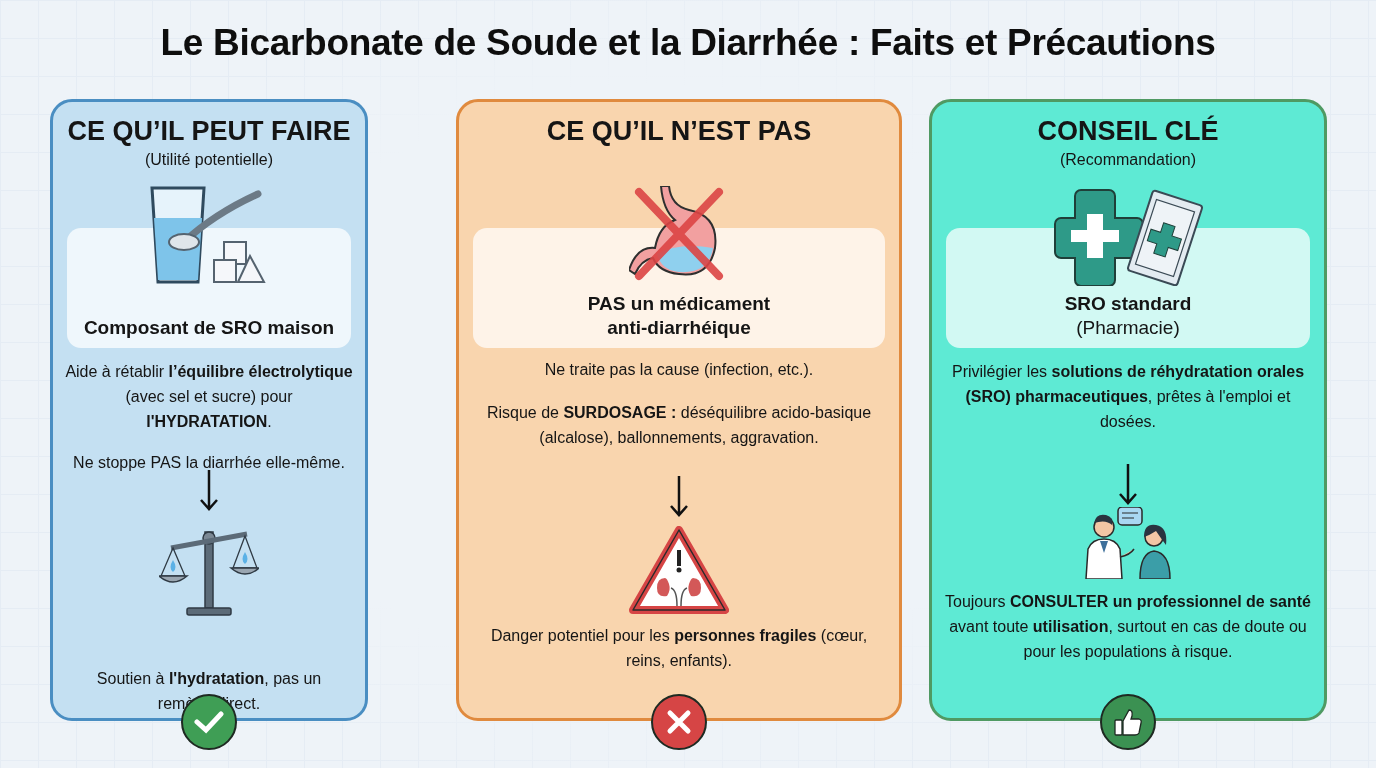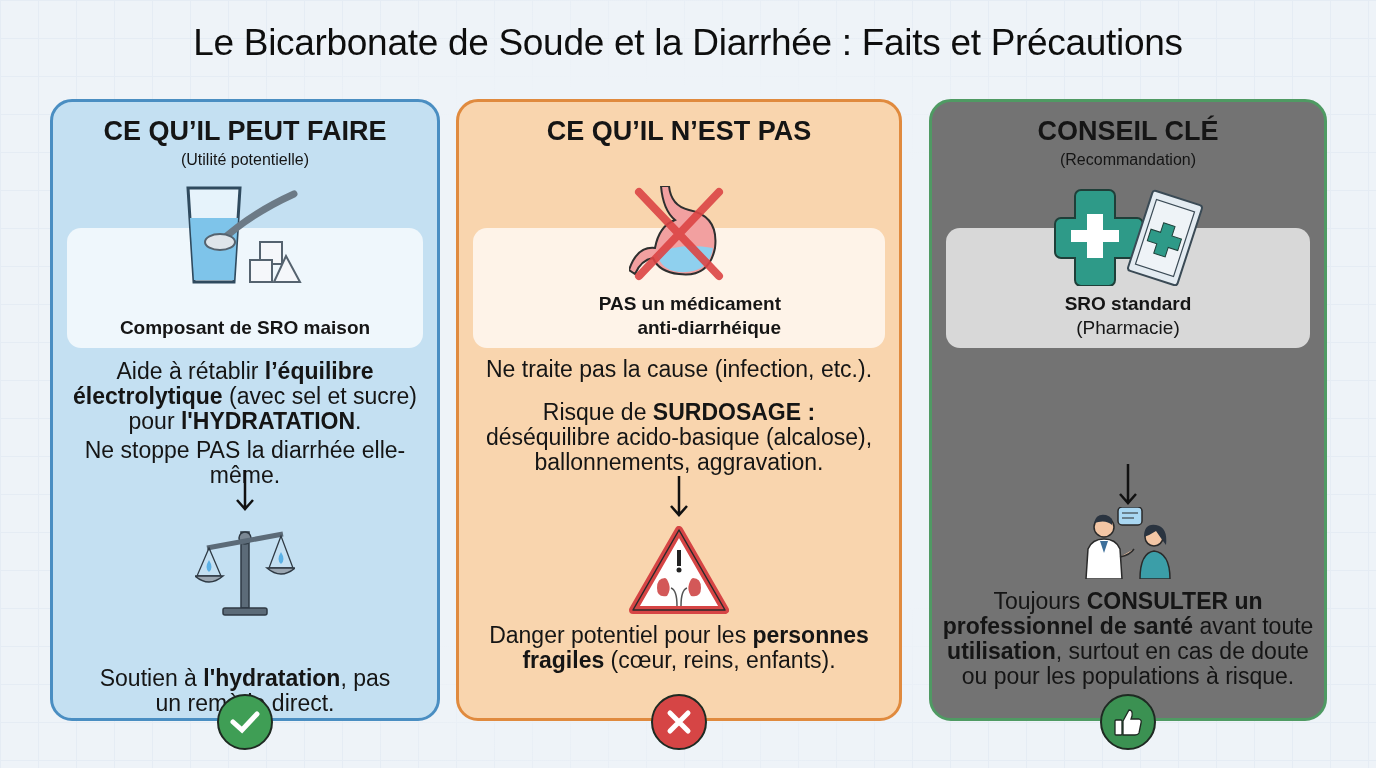--- a/index.html
+++ b/index.html
@@ -4,33 +4,33 @@
 <style>
   html,body{margin:0;padding:0;}
   body{width:1376px;height:768px;overflow:hidden;position:relative;
     background:#eef3f8;font-family:"Liberation Sans","DejaVu Sans",sans-serif;color:#151515;}
   .grid-bg{position:absolute;inset:0;pointer-events:none;
     background-image:linear-gradient(#dfe8f1 1px,transparent 1px),linear-gradient(90deg,#dfe8f1 1px,transparent 1px);
     background-size:38px 38px;opacity:.55;}
   .grid-mask{position:absolute;left:150px;top:0;width:1000px;height:768px;
     background:radial-gradient(ellipse at center,#eef3f8 55%,rgba(238,243,248,0) 80%);}
   h1{position:absolute;left:0;right:0;top:22px;margin:0;text-align:center;
-    font-size:37px;font-weight:normal;letter-spacing:-0.3px;color:#0e0e0e;}
+    font-size:37px;font-weight:bold;letter-spacing:-0.3px;color:#0e0e0e;}
   .card{position:absolute;top:99px;height:622px;border-radius:22px;border:3px solid;box-sizing:border-box;}
-  .card.blue{left:50px;width:390px;background:#c4e0f2;border-color:#4a8ec2;}
+  .card.blue{left:50px;width:318px;background:#c4e0f2;border-color:#4a8ec2;}
   .card.orange{left:456px;width:446px;background:#f9d5ae;border-color:#e08a3e;}
-  .card.green{left:929px;width:398px;background:#737373;border-color:#4f9a63;}
+  .card.green{left:929px;width:398px;background:#5eead4;border-color:#4f9a63;}
   .c-title{position:absolute;left:0;right:0;top:14px;text-align:center;font-size:27px;font-weight:bold;}
   .c-sub{position:absolute;left:0;right:0;top:49px;text-align:center;font-size:16px;}
   .panel{position:absolute;left:14px;right:14px;top:126px;height:120px;border-radius:14px;
     background:rgba(255,255,255,.72);}
   .panel-text{position:absolute;left:0;right:0;bottom:8px;text-align:center;font-size:19px;line-height:24px;}
   .panel-text b{font-weight:bold;}
   .icon-top{position:absolute;left:50%;top:82px;transform:translateX(-50%);}
-  .body-text{position:absolute;left:10px;right:10px;text-align:center;font-size:23px;line-height:25px;}
+  .body-text{position:absolute;left:10px;right:10px;text-align:center;font-size:16px;line-height:25px;}
   .arrow{position:absolute;left:50%;transform:translateX(-50%);}
   .icon-mid{position:absolute;left:50%;transform:translateX(-50%);}
   .badge{position:absolute;left:50%;bottom:-32px;transform:translateX(-50%);width:56px;height:56px;border-radius:50%;
     border:2.5px solid #1e2a22;box-sizing:border-box;display:flex;align-items:center;justify-content:center;}
   .badge.ok{background:#3f9e55;}
   .badge.no{background:#d64545;}
   .badge.up{background:#3b9152;}
 </style>
 </head>
 <body>
@@ -52,21 +52,21 @@
     <path d="M8 4 L60 4 L54 98 L14 98 Z" fill="#e6f3fb" stroke="#2f4a5e" stroke-width="3"></path>
     <path d="M10 34 L58 34 L54 96 L14 96 Z" fill="#7ec4ea"></path>
     <path d="M40 58 Q70 30 114 10" stroke="#6c7a86" stroke-width="7" stroke-linecap="round" fill="none"></path>
     <ellipse cx="40" cy="58" rx="15" ry="8" fill="#dfe5ea" stroke="#55636f" stroke-width="2"></ellipse>
     <rect x="80" y="58" width="22" height="22" fill="#f5f7fa" stroke="#55636f" stroke-width="2"></rect>
     <rect x="70" y="76" width="22" height="22" fill="#f5f7fa" stroke="#55636f" stroke-width="2"></rect>
     <path d="M94 98 L106 72 L120 98 Z" fill="#f5f7fa" stroke="#55636f" stroke-width="2"></path>
   </svg>
   <div class="body-text" style="top:257px;">
     <span>Aide à rétablir </span><b>l’équilibre électrolytique</b><span> (avec sel et sucre) pour </span><b>l'HYDRATATION</b><span>.</span>
-    <div style="margin-top:4px;">Ne stoppe PAS la diarrhée elle-même.</div>
+    <div style="margin-top:16px;">Ne stoppe PAS la diarrhée elle-même.</div>
   </div>
   <svg class="arrow" style="top:366px;" width="20" height="44" viewBox="0 0 20 44">
     <path d="M10 2 L10 40 M2 32 L10 41 L18 32" stroke="#111" stroke-width="2.5" fill="none"></path>
   </svg>
   <svg class="icon-mid" style="top:424px;" width="100" height="92" viewBox="0 0 100 92">
     <rect x="46" y="6" width="8" height="76" fill="#5c6b78" stroke="#2f3a44" stroke-width="1.5"></rect>
     <circle cx="50" cy="12" r="6" fill="#7b8894" stroke="#2f3a44" stroke-width="1.5"></circle>
     <path d="M12 22 L88 8" stroke="#5c6b78" stroke-width="5"></path>
     <path d="M14 22 L2 50 L26 50 Z" fill="none" stroke="#2f3a44" stroke-width="1.3"></path>
     <path d="M86 10 L74 42 L98 42 Z" fill="none" stroke="#2f3a44" stroke-width="1.3"></path>
@@ -82,21 +82,21 @@
   <div class="badge ok">
     <svg width="30" height="24" viewBox="0 0 30 24">
         <path d="M3 12 L12 20 L27 4" stroke="#fff" stroke-width="5" fill="none" stroke-linecap="round"></path>
       </svg>
   </div>
 </div>
 
 <div class="card orange">
   <div class="c-title">CE QU’IL N’EST PAS</div>
   <div class="panel">
-    <div class="panel-text" style="padding:0 104px;text-align:right;">
+    <div class="panel-text" style="padding:0 104px;">
       <b>PAS un médicament anti-diarrhéique</b>
     </div>
   </div>
   <svg class="icon-top" style="top:84px;" width="100" height="96" viewBox="0 0 100 96">
     <path d="M40 0 Q42 20 60 24 Q90 30 86 62 Q80 92 50 88 Q30 86 24 72 Q12 74 6 88 L0 84 Q8 60 26 62 Q30 40 46 34 Q34 24 32 0 Z" fill="#f2a0a0" stroke="#2f2f2f" stroke-width="2"></path>
     <path d="M28 68 Q50 56 84 62 Q80 88 50 86 Q32 84 28 68Z" fill="#8fd0ee"></path>
     <path d="M10 6 L90 90 M90 6 L10 90" stroke="#dc4545" stroke-width="8" stroke-linecap="round" opacity=".9"></path>
   </svg>
   <div class="body-text" style="top:255px;">
     <div>Ne traite pas la cause (infection, etc.).</div>
@@ -137,20 +137,23 @@
   </div>
   <svg class="icon-top" style="top:84px;" width="150" height="100" viewBox="0 0 150 100">
     <path d="M28 4 h28 a6 6 0 0 1 6 6 v22 h22 a6 6 0 0 1 6 6 v28 a6 6 0 0 1 -6 6 h-22 v22 a6 6 0 0 1 -6 6 h-28 a6 6 0 0 1 -6 -6 v-22 h-14 a6 6 0 0 1 -6 -6 v-28 a6 6 0 0 1 6 -6 h14 v-22 a6 6 0 0 1 6 -6z" fill="#2e9a88" stroke="#1f3f39" stroke-width="2"></path>
     <path d="M34 28 h16 v16 h16 v12 h-16 v16 h-16 v-16 h-16 v-12 h16z" fill="#fff"></path>
     <g transform="rotate(18 112 52)">
       <rect x="86" y="10" width="52" height="84" rx="3" fill="#e3ebf1" stroke="#3a4a55" stroke-width="2"></rect>
       <rect x="92" y="18" width="40" height="68" fill="#eef3f7" stroke="#3a4a55" stroke-width="1.2"></rect>
       <path d="M106 38 h12 v10 h10 v12 h-10 v10 h-12 v-10 h-10 v-12 h10z" fill="#2e9a88" stroke="#1f3f39" stroke-width="1"></path>
     </g>
   </svg>
+  <div class="body-text" style="top:257px;">
+    <span>Privilégier les </span><b>solutions de réhydratation orales (SRO) pharmaceutiques</b><span>, prêtes à l'emploi et dosées.</span>
+  </div>
   <svg class="arrow" style="top:360px;" width="20" height="44" viewBox="0 0 20 44">
     <path d="M10 2 L10 40 M2 32 L10 41 L18 32" stroke="#111" stroke-width="2.5" fill="none"></path>
   </svg>
   <svg class="icon-mid" style="top:405px;" width="100" height="72" viewBox="0 0 100 72">
     <circle cx="26" cy="20" r="10" fill="#f3c6a5" stroke="#2a2a2a" stroke-width="1.5"></circle>
     <path d="M16 16 Q18 6 28 8 Q36 10 34 18 Q28 12 16 16Z" fill="#2a3440"></path>
     <path d="M8 72 L10 42 Q14 32 26 32 Q38 32 42 42 L44 72Z" fill="#fff" stroke="#2a2a2a" stroke-width="1.5"></path>
     <path d="M22 34 L26 46 L30 34Z" fill="#3d6f9a"></path>
     <path d="M42 50 Q52 48 56 42" stroke="#2a2a2a" stroke-width="1.5" fill="#f3c6a5"></path>
     <rect x="40" y="0" width="24" height="18" rx="4" fill="#a9d7f2" stroke="#2a2a2a" stroke-width="1.5"></rect>

